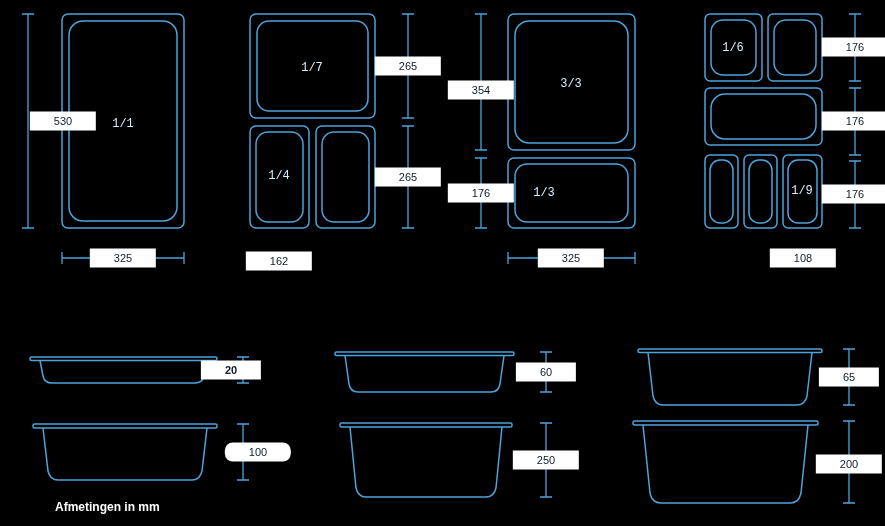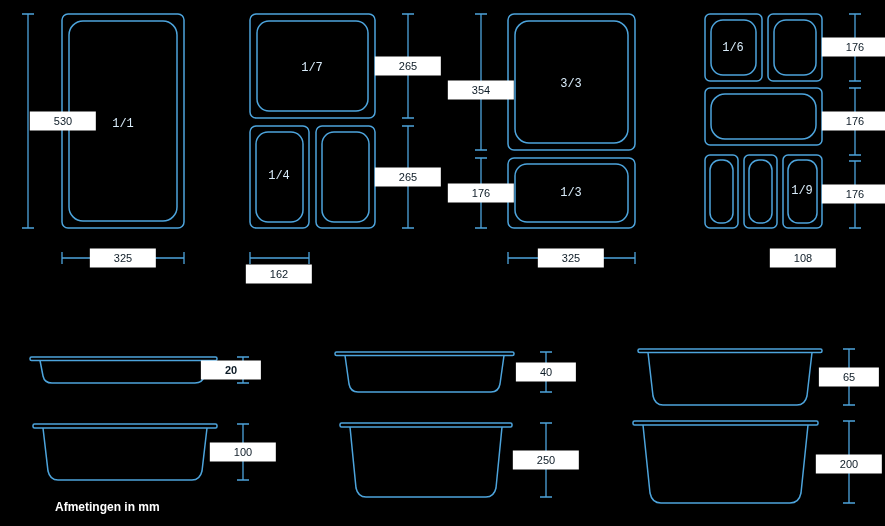--- a/index.html
+++ b/index.html
@@ -126,42 +126,42 @@
         <rect x="633" y="421" width="185" height="4" rx="1.5"></rect>
         <path d="M643,425 L650,493 Q652,503 661,503 L790,503 Q799,503 801,493 L808,425"></path>
       </g>
     </g>
   </svg>
 
   <div class="pan-label" style="left:123px; top:124px;">1/1</div>
   <div class="pan-label" style="left:312px; top:68px;">1/7</div>
   <div class="pan-label" style="left:279px; top:176px;">1/4</div>
   <div class="pan-label" style="left:571px; top:84px;">3/3</div>
-  <div class="pan-label" style="left:571px; top:193px;">1/3</div>
+  <div class="pan-label" style="left:544px; top:193px;">1/3</div>
   <div class="pan-label" style="left:733px; top:48px;">1/6</div>
   <div class="pan-label" style="left:802px; top:191px;">1/9</div>
 
   <div class="dim-label" style="left:28px;  top:121px;margin-left:35px;">530</div>
   <div class="dim-label" style="left:123px; top:258px;">325</div>
 
   <div class="dim-label" style="left:408px; top:66px;">265</div>
   <div class="dim-label" style="left:408px; top:177px;">265</div>
-  <div class="dim-label" style="left:279px; top:274px;">162</div>
+  <div class="dim-label" style="left:279px; top:261px;">162</div>
 
   <div class="dim-label" style="left:481px; top:82px;margin-top:8px;">354</div>
   <div class="dim-label" style="left:481px; top:193px;">176</div>
   <div class="dim-label" style="left:571px; top:258px;">325</div>
 
   <div class="dim-label" style="left:855px; top:47px;">176</div>
   <div class="dim-label" style="left:855px; top:121px;">176</div>
   <div class="dim-label" style="left:855px; top:194px;">176</div>
   <div class="dim-label" style="left:803px; top:258px;text-align:center;">108</div>
 
   <div class="dim-label" style="left:231px; top:370px;font-weight:bold;">20</div>
-  <div class="dim-label" style="left:546px; top:372px;">40</div>
+  <div class="dim-label" style="left:546px; top:372px;">60</div>
   <div class="dim-label" style="left:849px; top:377px;text-align:right;">65</div>
-  <div class="dim-label" style="left:243px; top:452px;">100</div>
+  <div class="dim-label" style="left:258px; top:452px;border-radius:8px;">100</div>
   <div class="dim-label" style="left:546px; top:460px;">250</div>
   <div class="dim-label" style="left:849px; top:464px;">200</div>
 
   <div class="footer-note">Afmetingen in mm</div>
 
 </div>
 
 </body></html>

